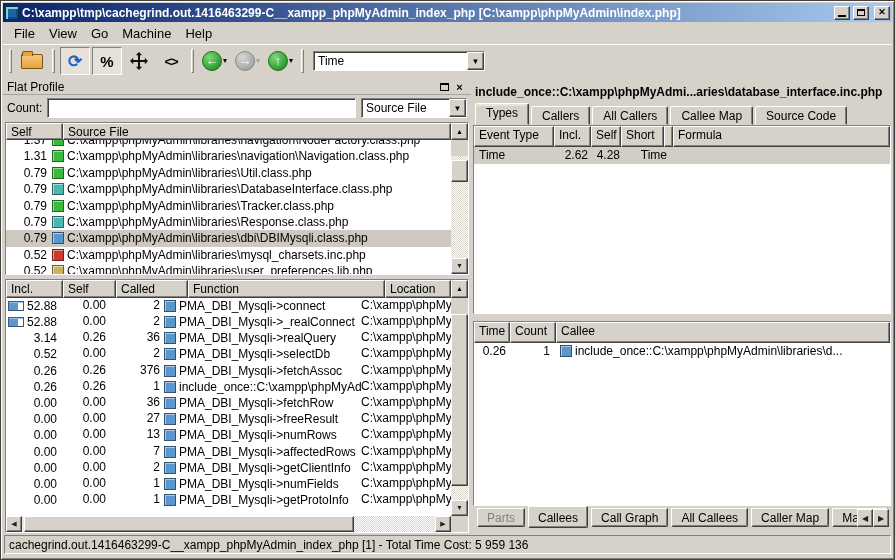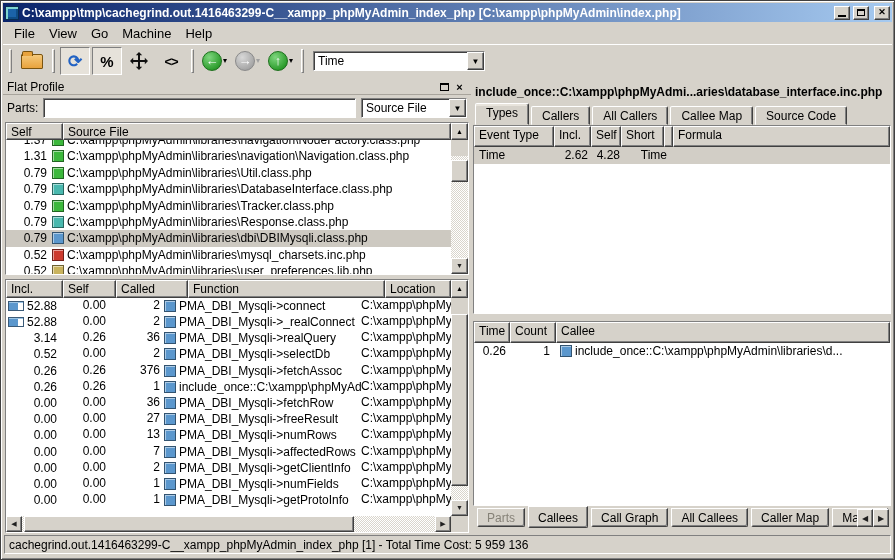--- a/index.html
+++ b/index.html
@@ -238,21 +238,21 @@
       <div class="dock-header">
         <span class="dock-title">Flat Profile</span>
         <span class="dockbtn">
             <span class="float-glyph"></span>
           </span>
         <span class="dockbtn">
             <span>×</span>
           </span>
       </div>
       <div class="search-row">
-        <span class="search-label">Parts:</span>
+        <span class="search-label">Count:</span>
         <input class="search-input" value="" style="">
         <span class="combo group-combo">
           <span class="combo-text">Source File</span>
           <span class="combo-btn">▼</span>
         </span>
       </div>
 
       <div class="file-list">
         <div class="fl-head">
           <span class="hcell c-self">Self</span>

